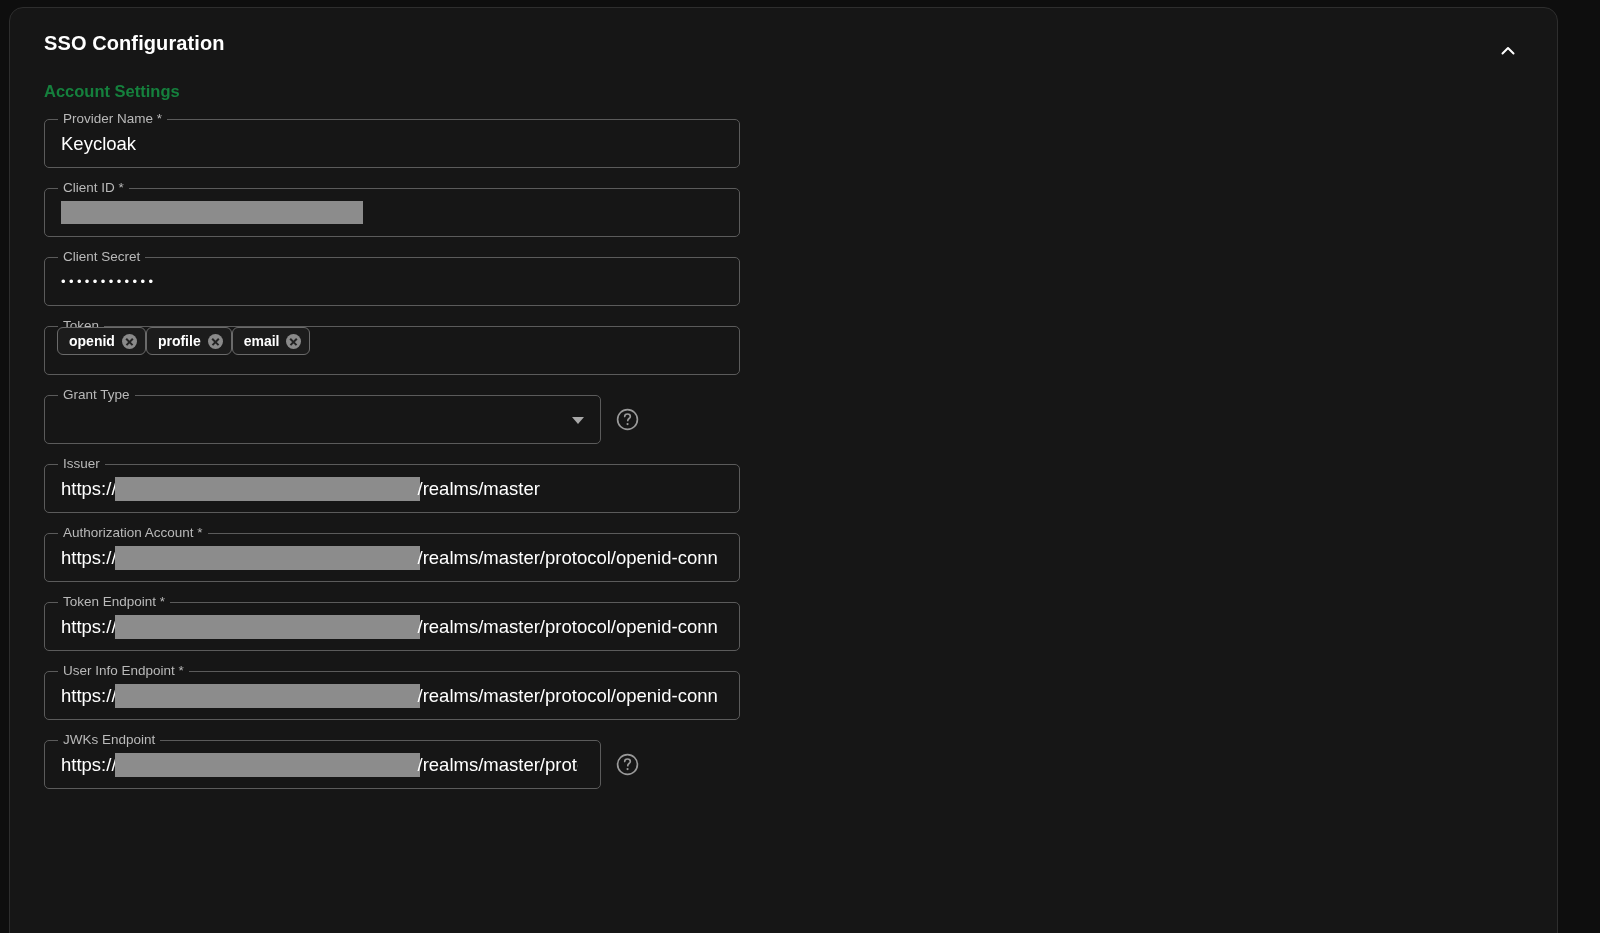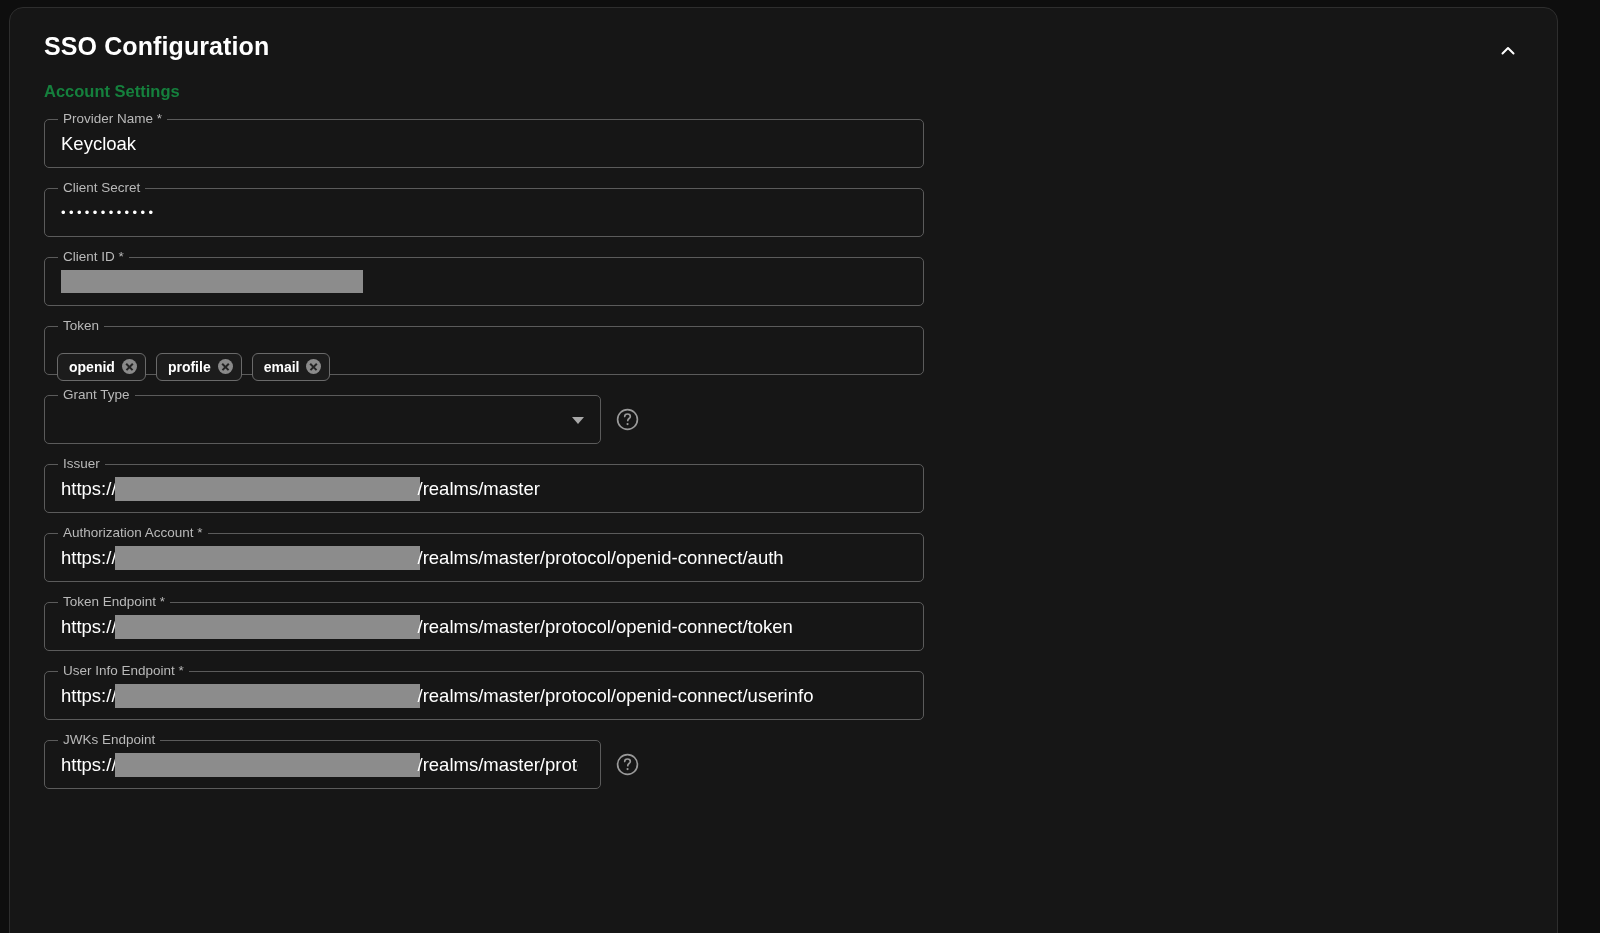--- a/index.html
+++ b/index.html
@@ -35,21 +35,21 @@
 
   
   .card-header {
     position: relative;
     height: 74px;
   }
   .card-title {
     position: absolute;
     left: 34px;
     top: 24px;
-    font-size: 25px;
+    font-size: 20px;
     font-weight: bold;
     color: #ffffff;
     letter-spacing: .1px;
   }
   .collapse-btn {
     position: absolute;
     right: 32px;
     top: 26px;
     width: 34px;
     height: 34px;
@@ -86,21 +86,21 @@
 
   
   .field-row {
     display: flex;
     align-items: center;
     gap: 14px;
     margin-bottom: 20px;
   }
   .field {
     position: relative;
-    width: 880px;
+    width: 696px;
     height: 49px;
     border: 1px solid #5b5b5b;
     border-radius: 5px;
     background: transparent;
   }
   .field.narrow { width: 557px; }
 
   .field-legend {
     position: absolute;
     top: -9px;
@@ -146,25 +146,24 @@
     font-size: 13px;
     letter-spacing: 3.4px;
     color: #ffffff;
     line-height: 1;
   }
 
   
   .chips {
     position: absolute;
     left: 12px;
-    top: 16px;
+    top: 0;
     height: 47px;
     display: flex;
-    align-items: center;
-    gap: 10px;
+    align-items: flex-start;
   }
   .chip {
     display: inline-flex;
     align-items: center;
     gap: 7px;
     height: 28px;
     padding: 0 8px 0 11px;
     border: 1px solid #6a6a6a;
     border-radius: 6px;
     background: #1c1c1c;
@@ -244,32 +243,32 @@
 
       <div class="field-row">
         <div class="field">
           <span class="field-legend">Provider Name *</span>
           <div class="field-value">Keycloak</div>
         </div>
       </div>
 
       <div class="field-row">
         <div class="field">
+          <span class="field-legend">Client ID *</span>
+          <div class="field-value">
+            <span class="redact client-id"></span>
+          </div>
+        </div>
+      </div>
+
+      <div class="field-row">
+        <div class="field">
           <span class="field-legend">Client Secret</span>
           <div class="field-value">
             <span class="dots">••••••••••••</span>
-          </div>
-        </div>
-      </div>
-
-      <div class="field-row">
-        <div class="field">
-          <span class="field-legend">Client ID *</span>
-          <div class="field-value">
-            <span class="redact client-id"></span>
           </div>
         </div>
       </div>
 
       <div class="field-row">
         <div class="field">
           <span class="field-legend">Token</span>
           <div class="chips">
             <span class="chip">
               <span>openid</span>

